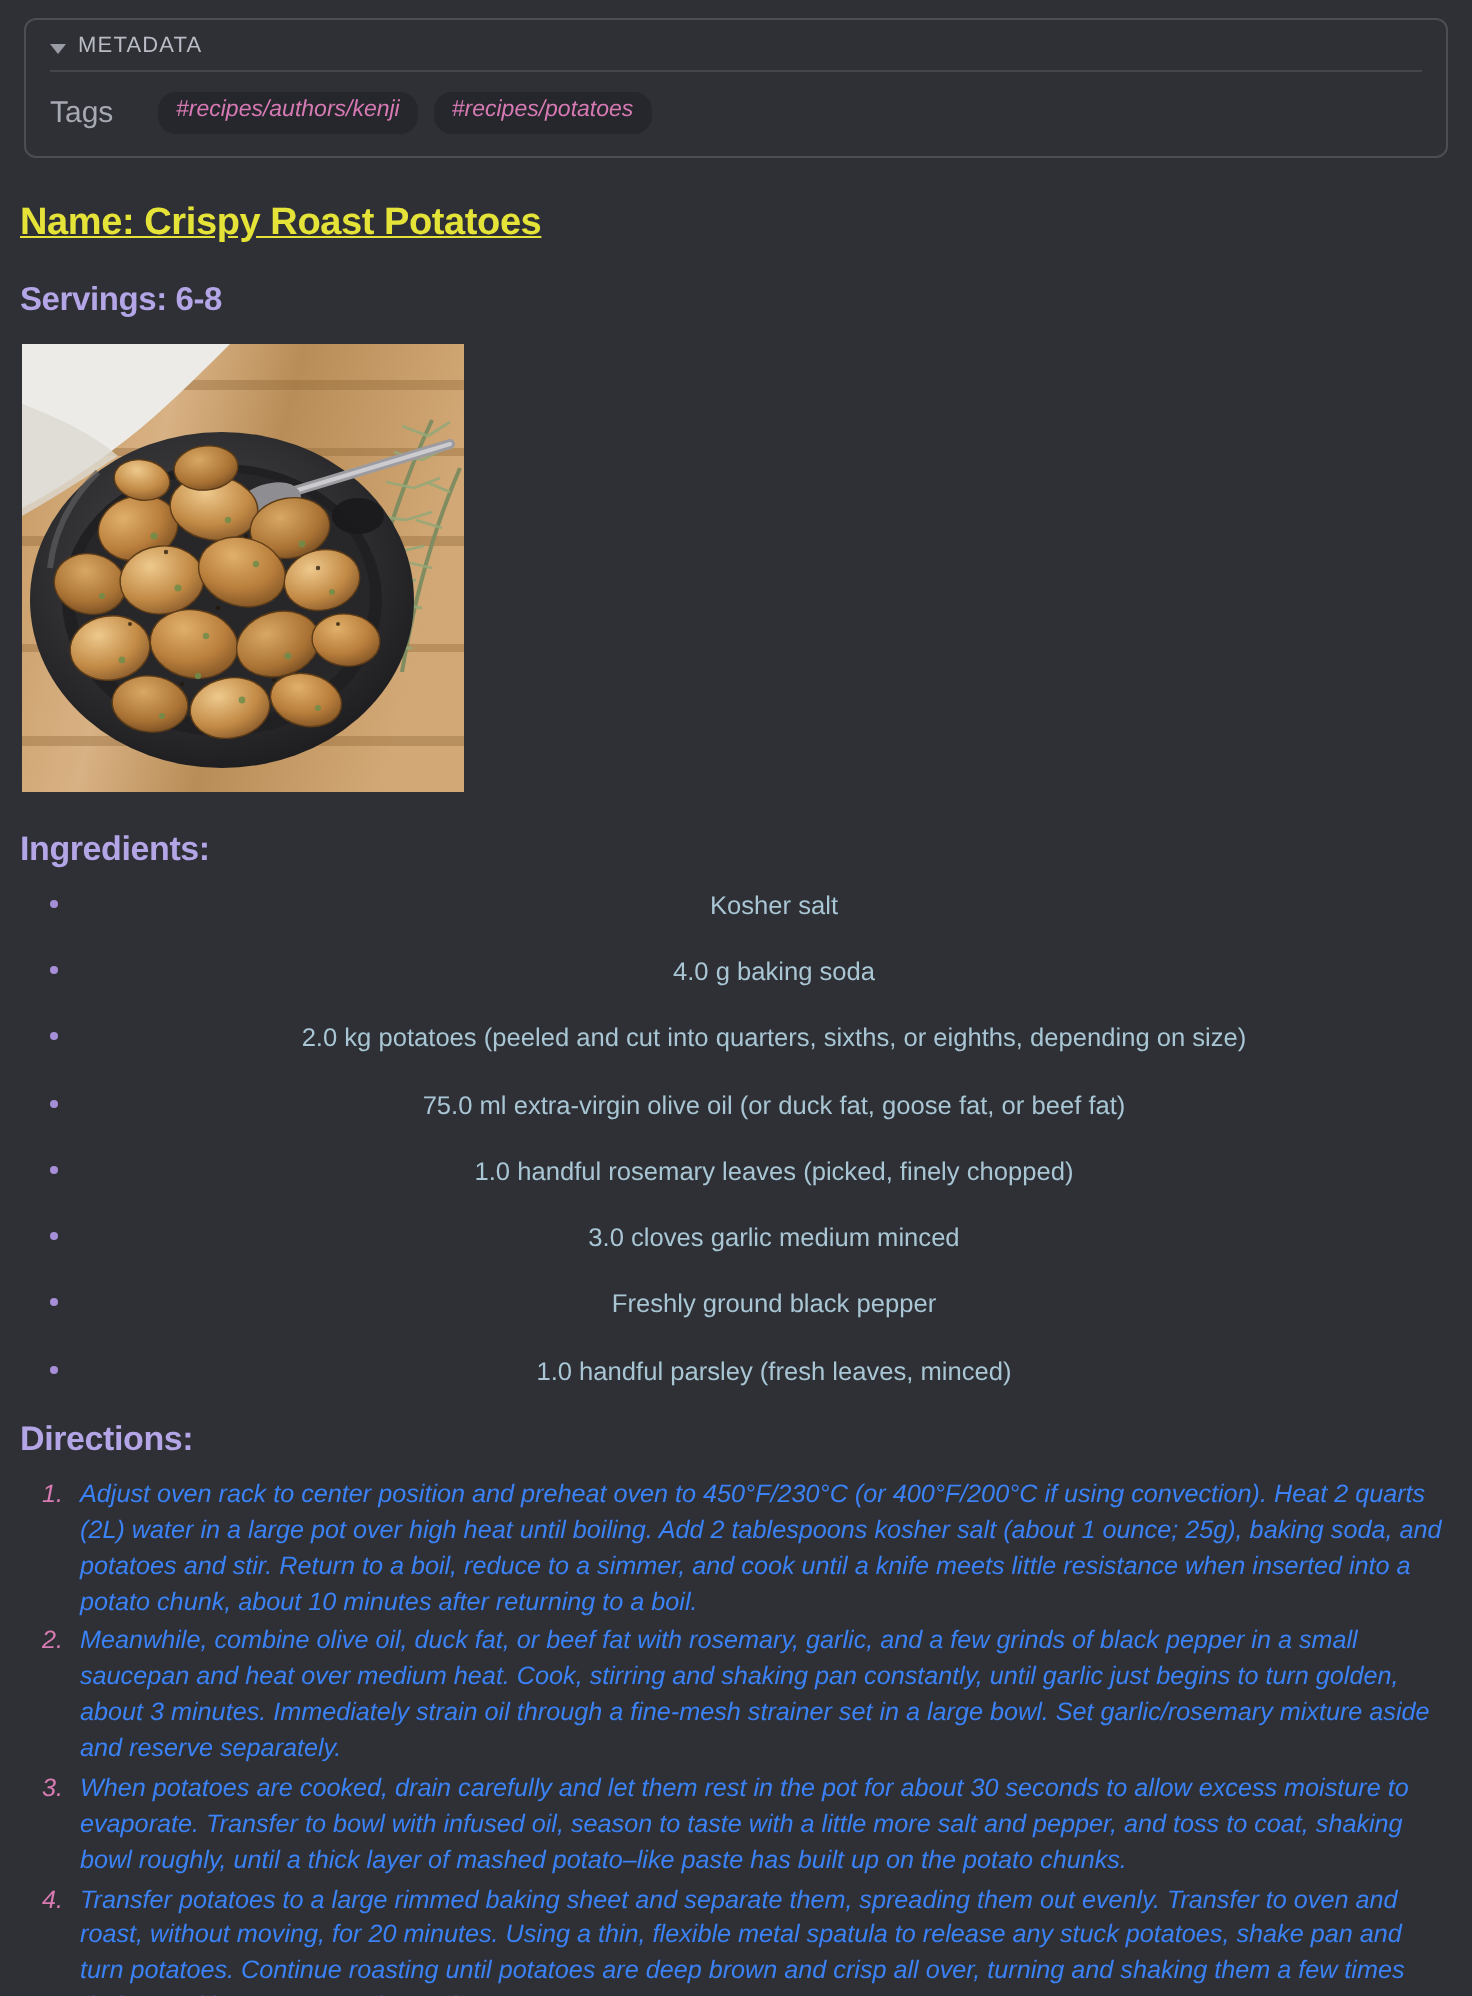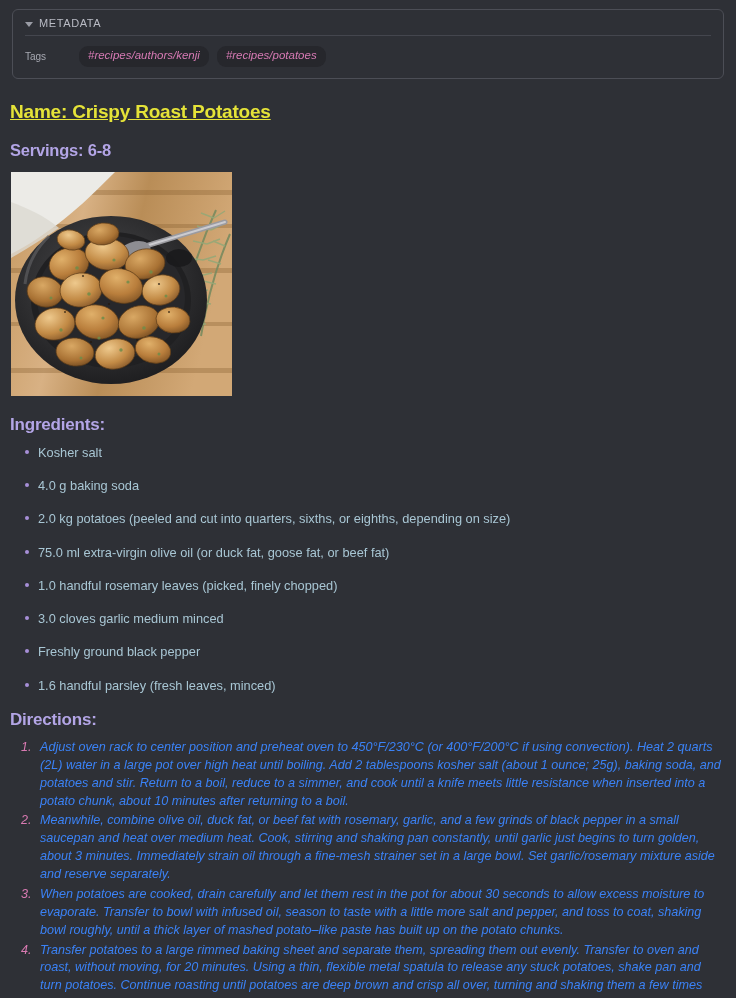--- a/index.html
+++ b/index.html
@@ -50,21 +50,21 @@
     color: #b9bbc4;
     text-align: center;
   }
   .metadata-row {
     display: flex;
     align-items: center;
     margin-top: 10px;
     gap: 18px;
   }
   .metadata-key {
-    font-size: 10px;
+    font-size: 15px;
     color: #a7a9b2;
     min-width: 36px;
   }
   .tag-list {
     display: flex;
     flex-wrap: wrap;
     gap: 8px;
     align-items: center;
   }
   .tag {
@@ -113,20 +113,21 @@
     height: 224px;
     display: block;
     border: 0;
   }
 
   
   ul.ingredients {
     margin: 9px 0 0 0;
     padding-left: 38px;
     list-style: none;
+    text-align: center;
   }
   ul.ingredients li {
     position: relative;
     font-size: 12.8px;
     color: #a8c6d4;
     margin-bottom: 16px;
     line-height: 1.35;
   }
   ul.ingredients li:before {
     content: "";
@@ -303,21 +304,21 @@
 
   <div class="section-heading" id="ingredients-heading">Ingredients:</div>
   <ul class="ingredients">
     <li>Kosher salt</li>
     <li>4.0 g baking soda</li>
     <li>2.0 kg potatoes (peeled and cut into quarters, sixths, or eighths, depending on size)</li>
     <li>75.0 ml extra-virgin olive oil (or duck fat, goose fat, or beef fat)</li>
     <li>1.0 handful rosemary leaves (picked, finely chopped)</li>
     <li>3.0 cloves garlic medium minced</li>
     <li>Freshly ground black pepper</li>
-    <li>1.6 handful parsley (fresh leaves, minced)</li>
+    <li>1.0 handful parsley (fresh leaves, minced)</li>
   </ul>
 
   <div class="section-heading" id="directions-heading">Directions:</div>
   <ol class="directions">
     <li>Adjust oven rack to center position and preheat oven to 450°F/230°C (or 400°F/200°C if using convection). Heat 2 quarts (2L) water in a large pot over high heat until boiling. Add 2 tablespoons kosher salt (about 1 ounce; 25g), baking soda, and potatoes and stir. Return to a boil, reduce to a simmer, and cook until a knife meets little resistance when inserted into a potato chunk, about 10 minutes after returning to a boil.</li>
     <li>Meanwhile, combine olive oil, duck fat, or beef fat with rosemary, garlic, and a few grinds of black pepper in a small saucepan and heat over medium heat. Cook, stirring and shaking pan constantly, until garlic just begins to turn golden, about 3 minutes. Immediately strain oil through a fine-mesh strainer set in a large bowl. Set garlic/rosemary mixture aside and reserve separately.</li>
     <li>When potatoes are cooked, drain carefully and let them rest in the pot for about 30 seconds to allow excess moisture to evaporate. Transfer to bowl with infused oil, season to taste with a little more salt and pepper, and toss to coat, shaking bowl roughly, until a thick layer of mashed potato–like paste has built up on the potato chunks.</li>
     <li>Transfer potatoes to a large rimmed baking sheet and separate them, spreading them out evenly. Transfer to oven and roast, without moving, for 20 minutes. Using a thin, flexible metal spatula to release any stuck potatoes, shake pan and turn potatoes. Continue roasting until potatoes are deep brown and crisp all over, turning and shaking them a few times during cooking, 30 to 40 minutes longer.</li>
 
   </ol>

